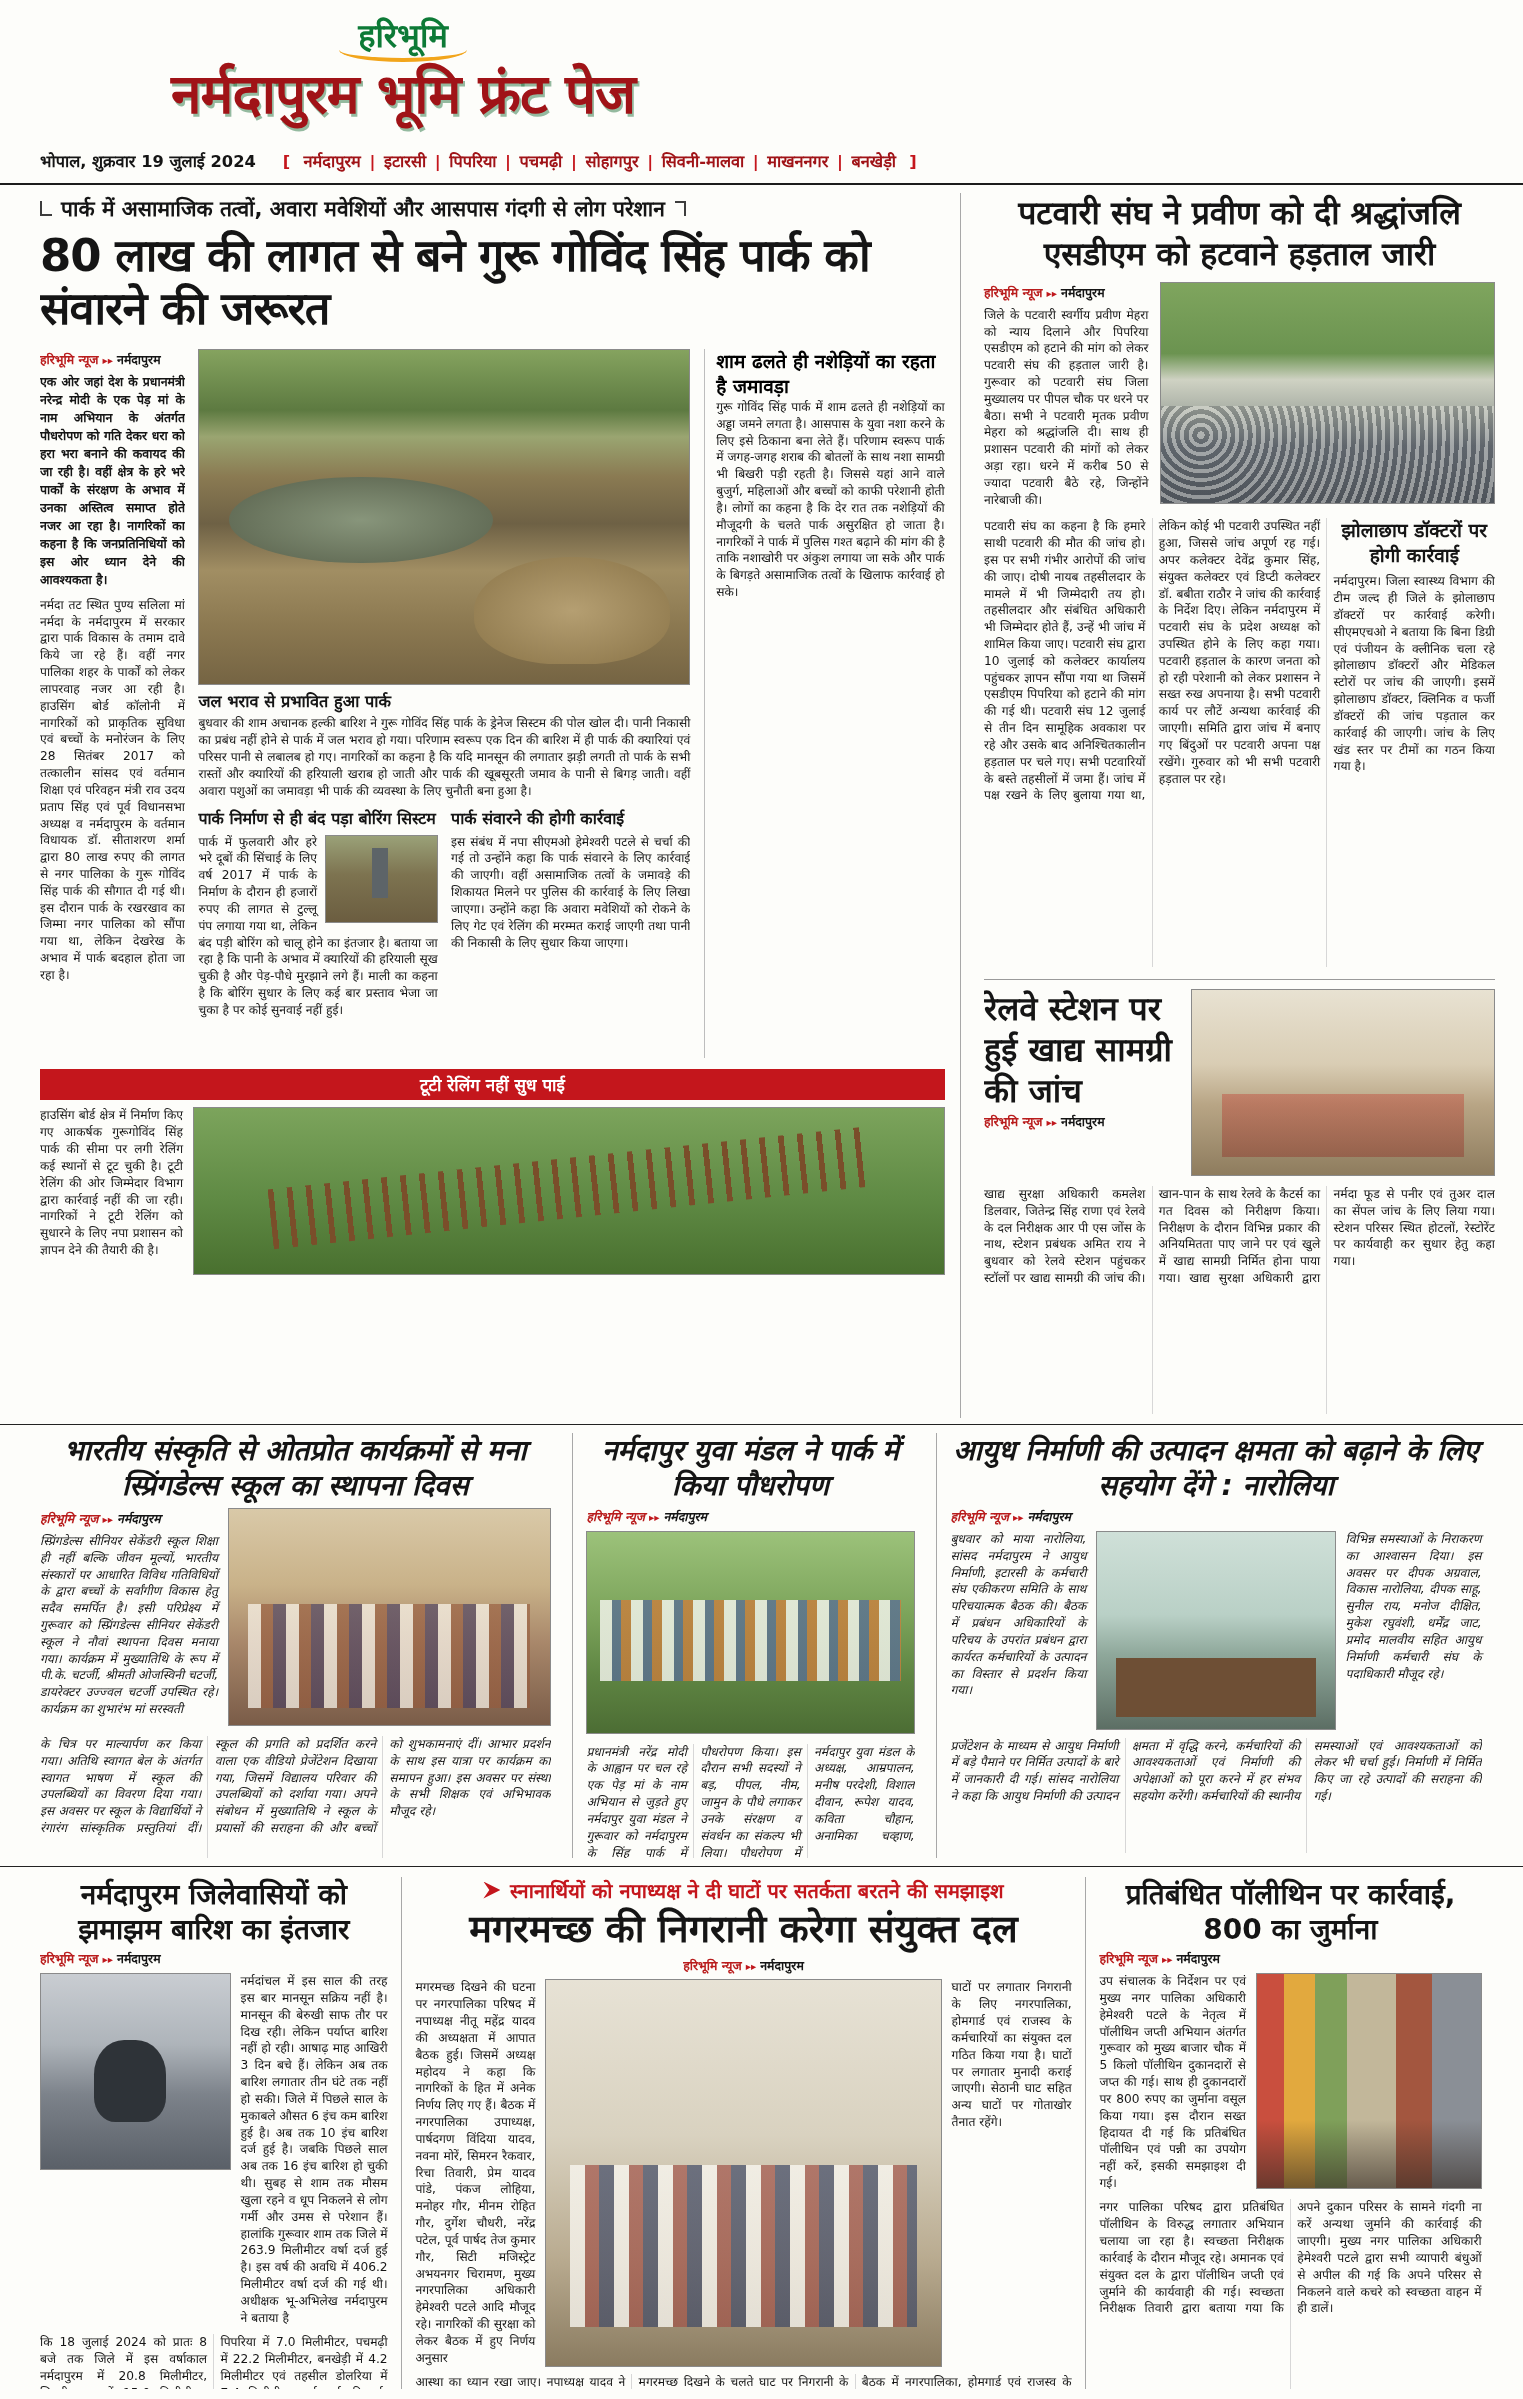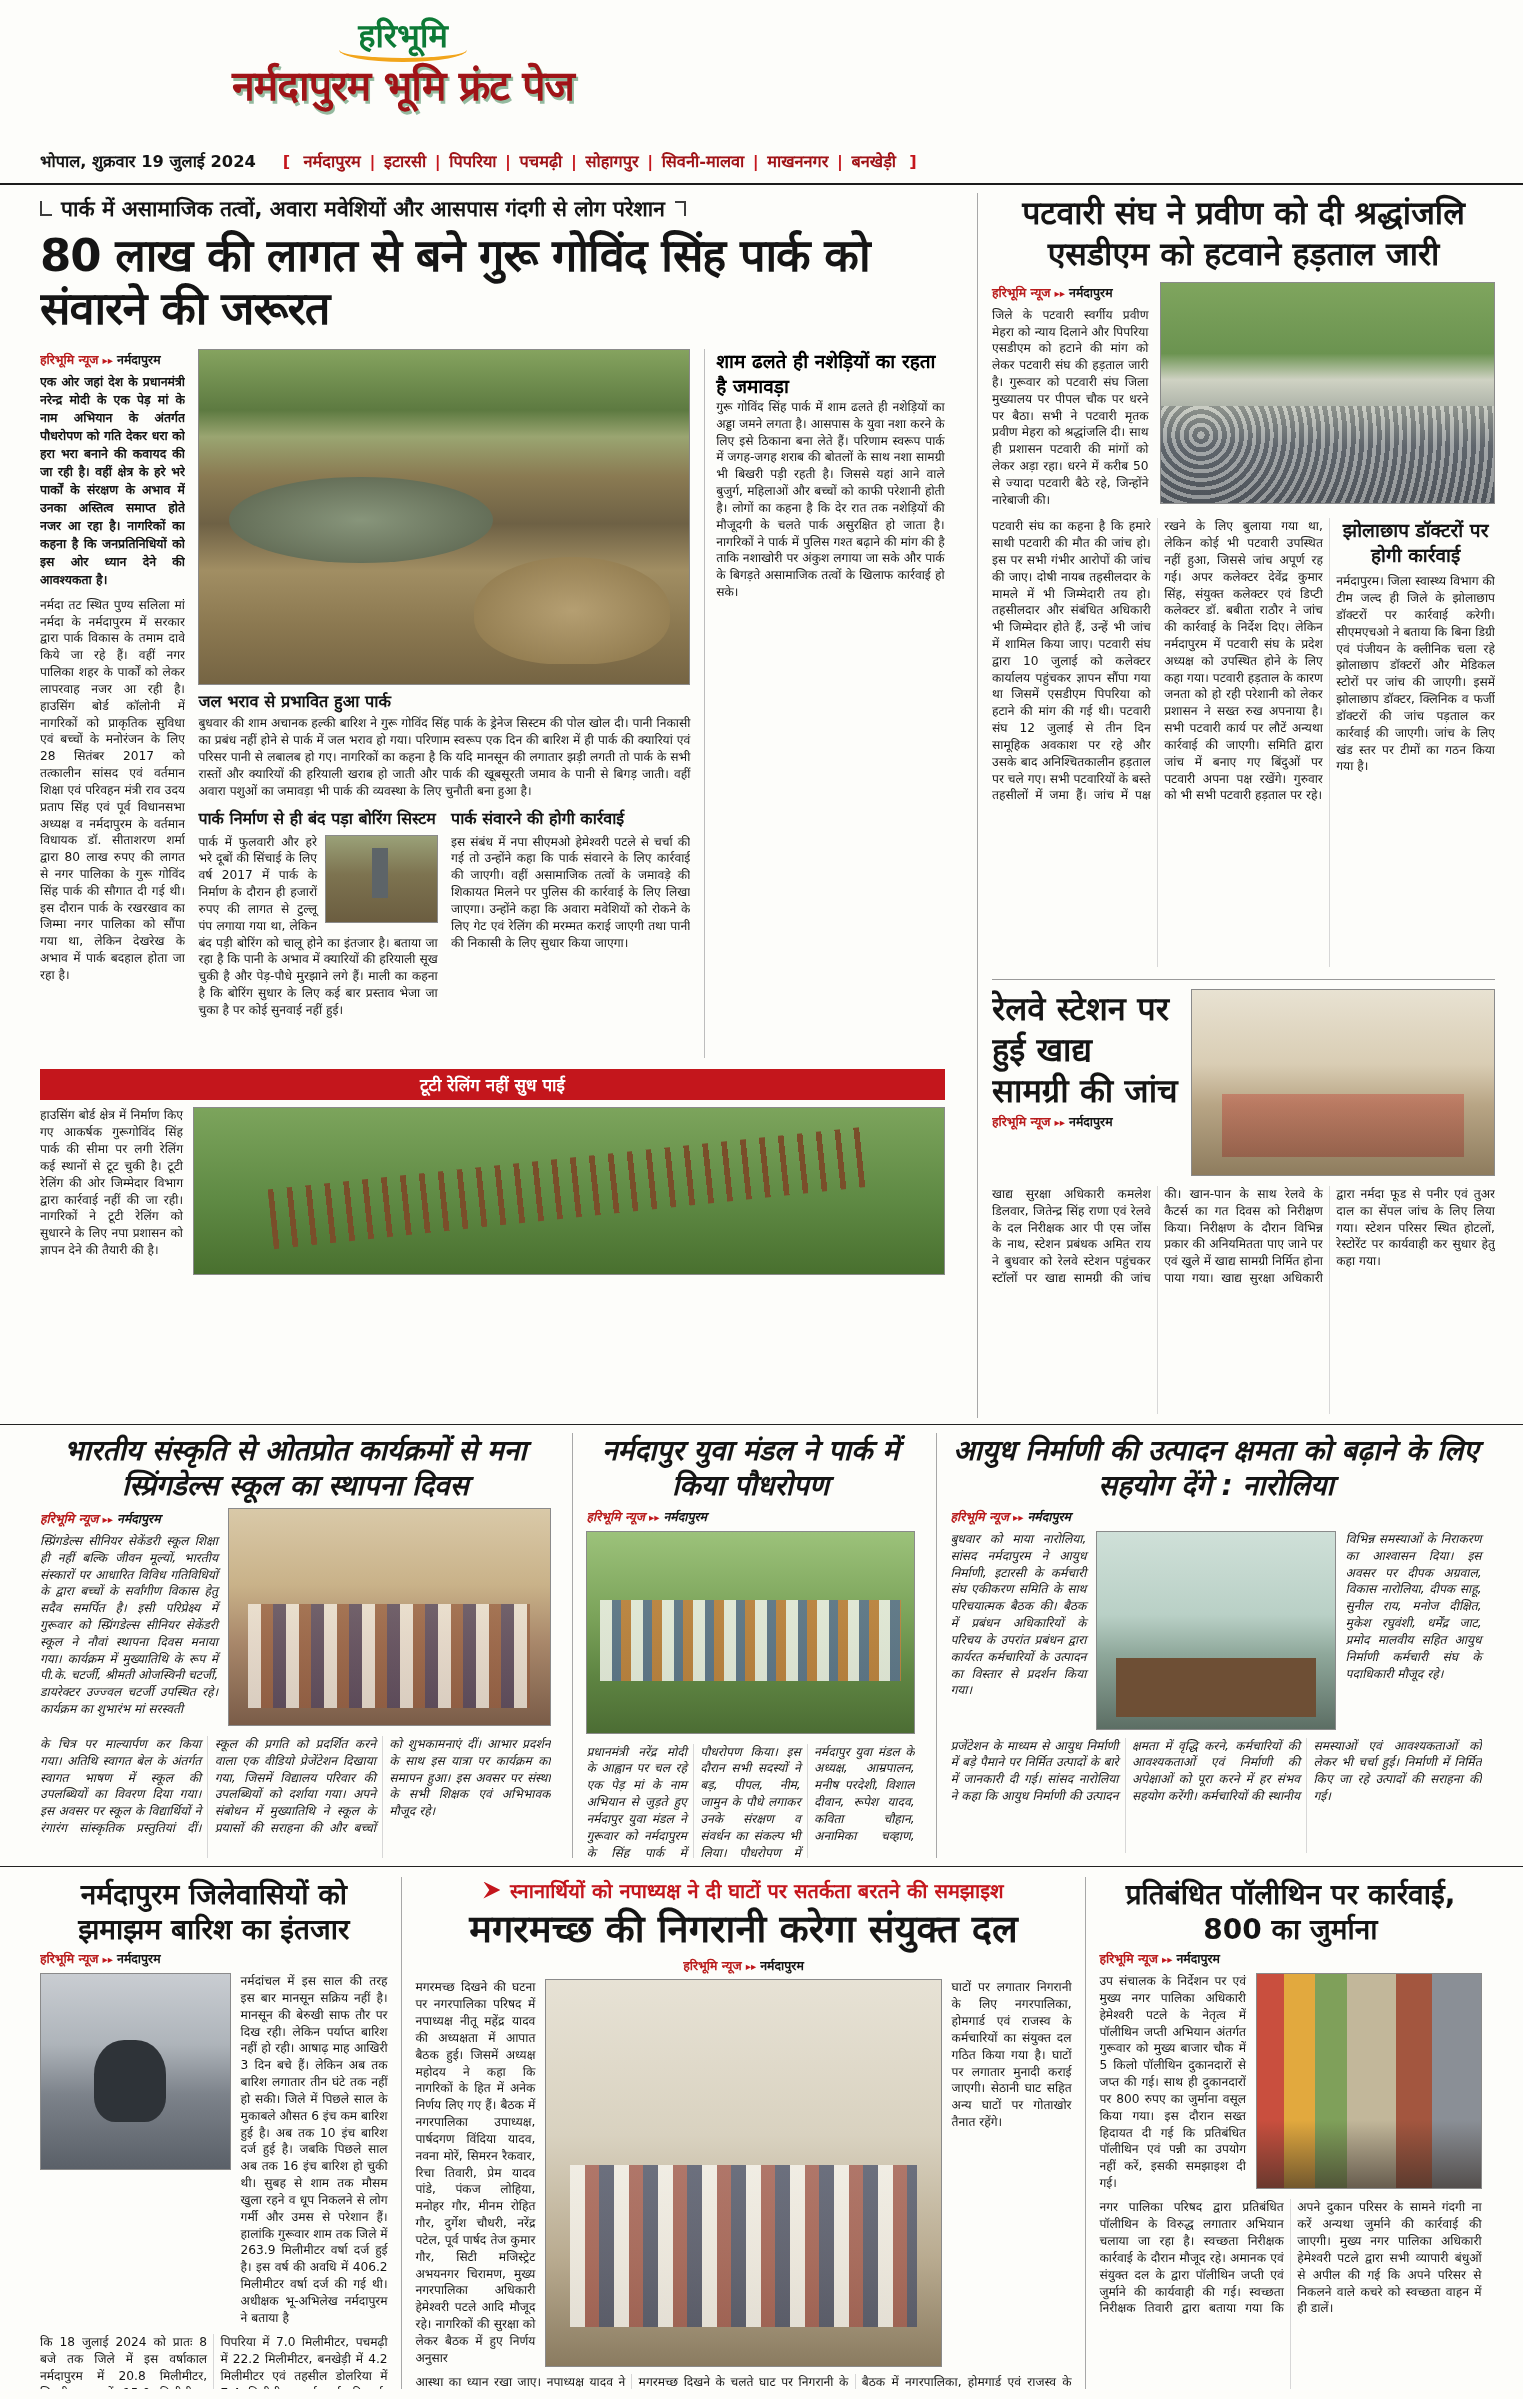--- a/index.html
+++ b/index.html
@@ -4,21 +4,21 @@
 <style>
   * { box-sizing: border-box; margin: 0; padding: 0; }
   body { background:#e8e8e4; font-family:"DejaVu Sans", sans-serif; color:#151515; }
   .page { width:1524px; height:2399px; background:#fdfdfa; margin:0 auto; position:relative; overflow:hidden; }
 
   
   .masthead { display:flex; justify-content:space-between; padding:11.5px 29px 0 40px; height:143px; }
   .mast-left { width:726px; text-align:center; }
   .logo { display:inline-block; color:#0d7a36; font-weight:bold; font-size:32.5px; padding:0 19px 1.9px;
           border-bottom:4.8px solid #f2a51b; border-radius:0 0 55% 55% / 0 0 13.4px 13.4px; }
-  .paper-title { margin-top:1.9px; font-size:41px; font-weight:800; letter-spacing:-1px; color:#a01317;
+  .paper-title { margin-top:1.9px; font-size:55px; font-weight:800; letter-spacing:-1px; color:#a01317;
                  text-shadow:1.9px 2.9px 0 rgba(19,105,48,.45); line-height:1.1; white-space:nowrap; }
   .mast-right { width:411px; display:flex; flex-direction:column; gap:4.8px; padding-top:1.9px; }
   .brief { display:flex; align-items:center; gap:9.6px; border-bottom:1px dotted #9a9a9a; padding-bottom:4.8px; }
   .brief:last-child { border-bottom:none; }
   .brief-num { flex:0 0 38px; height:38px; background:#474747; color:#fff; font-weight:bold; font-size:19px;
                display:flex; align-items:center; justify-content:center;
                clip-path:polygon(0 0,100% 0,100% 68%,68% 100%,0 100%); }
   .brief-text { flex:1; font-size:14.3px; font-weight:bold; line-height:1.25; }
   .brief-photo { flex:0 0 122px; height:59px; border:1px solid #8a8a8a; position:relative; overflow:hidden; }
 
@@ -56,21 +56,21 @@
   .nasheri-box { grid-column:3; grid-row:1/4; border-left:1px solid #bdbdbd; padding-left:11.5px; overflow:hidden; }
   .nasheri-head { font-size:19px; font-weight:bold; color:#000000; line-height:1.32; margin-bottom:0; }
   .photo-pump { float:right; width:113px; height:88px; margin:1.9px 0 3.8px 7.6px; }
 
   .red-boxes { display:grid; grid-template-columns:1fr; gap:15.3px; margin-top:11.5px; height:220px; overflow:hidden; }
   .red-head { background:#c4161c; color:#fff; text-align:center; font-weight:bold; font-size:17px; padding:3.8px 5.7px; }
   .red-box-body { display:grid; grid-template-columns:143px 1fr; gap:9.6px; padding-top:7.6px; height:182px; overflow:hidden; }
   .photo-railing, .photo-cattle { height:168px; }
 
   
-  .right-col { border-left:1px solid #a8a8a8; padding-left:14px; overflow:hidden; display:flex; flex-direction:column;margin-left:17px; }
+  .right-col { border-left:1px solid #a8a8a8; padding-left:23px; overflow:hidden; display:flex; flex-direction:column; }
   .patwari-headline { font-size:32px; font-weight:800; text-align:center; line-height:1.28; margin-bottom:7.6px; }
   .patwari-top { display:grid; grid-template-columns:1fr 335px; gap:11.5px; }
   .photo-protest { height:222px; }
   .cols-3 { column-count:3; column-gap:13.4px; column-rule:1px solid #d7d7d7; margin-top:9.6px; overflow:hidden; }
   .patwari-cols { height:449px; }
   .subhead-center { font-size:19px; font-weight:bold; text-align:center; line-height:1.3; margin:9.6px 3.8px 5.7px; }
 
   .railway { border-top:1px solid #9a9a9a; margin-top:11.5px; padding-top:9.6px; overflow:hidden; }
   .railway-top { display:grid; grid-template-columns:1fr 304px; gap:11.5px; }
   .railway-headline { font-size:32.5px; font-weight:800; line-height:1.25; }

